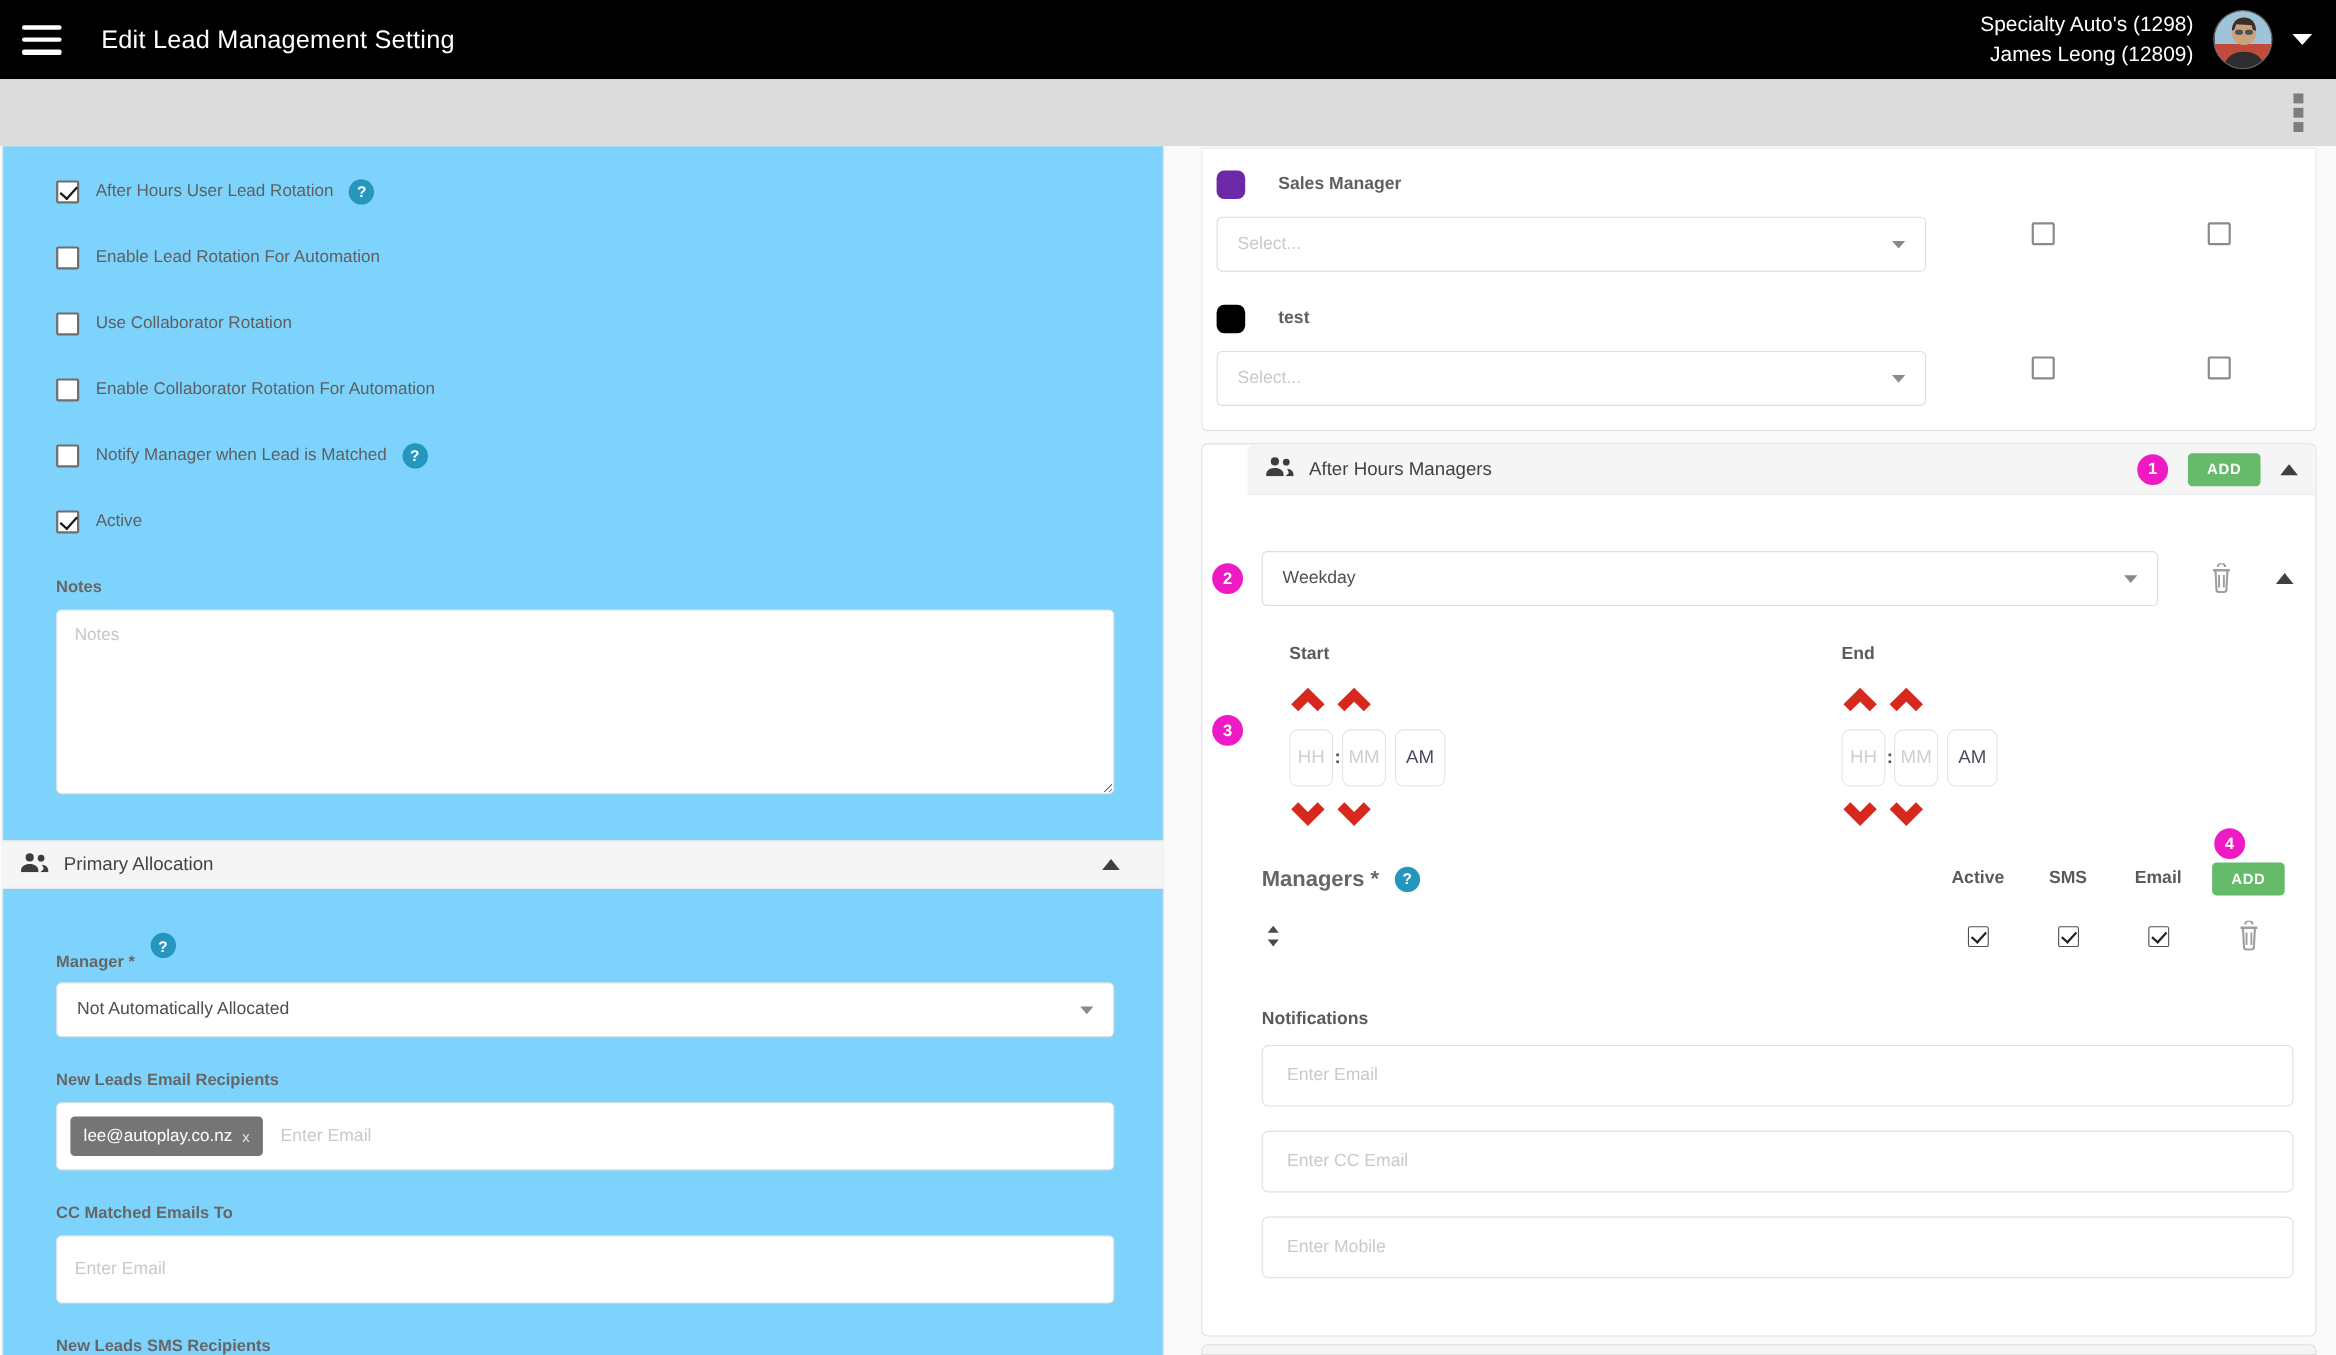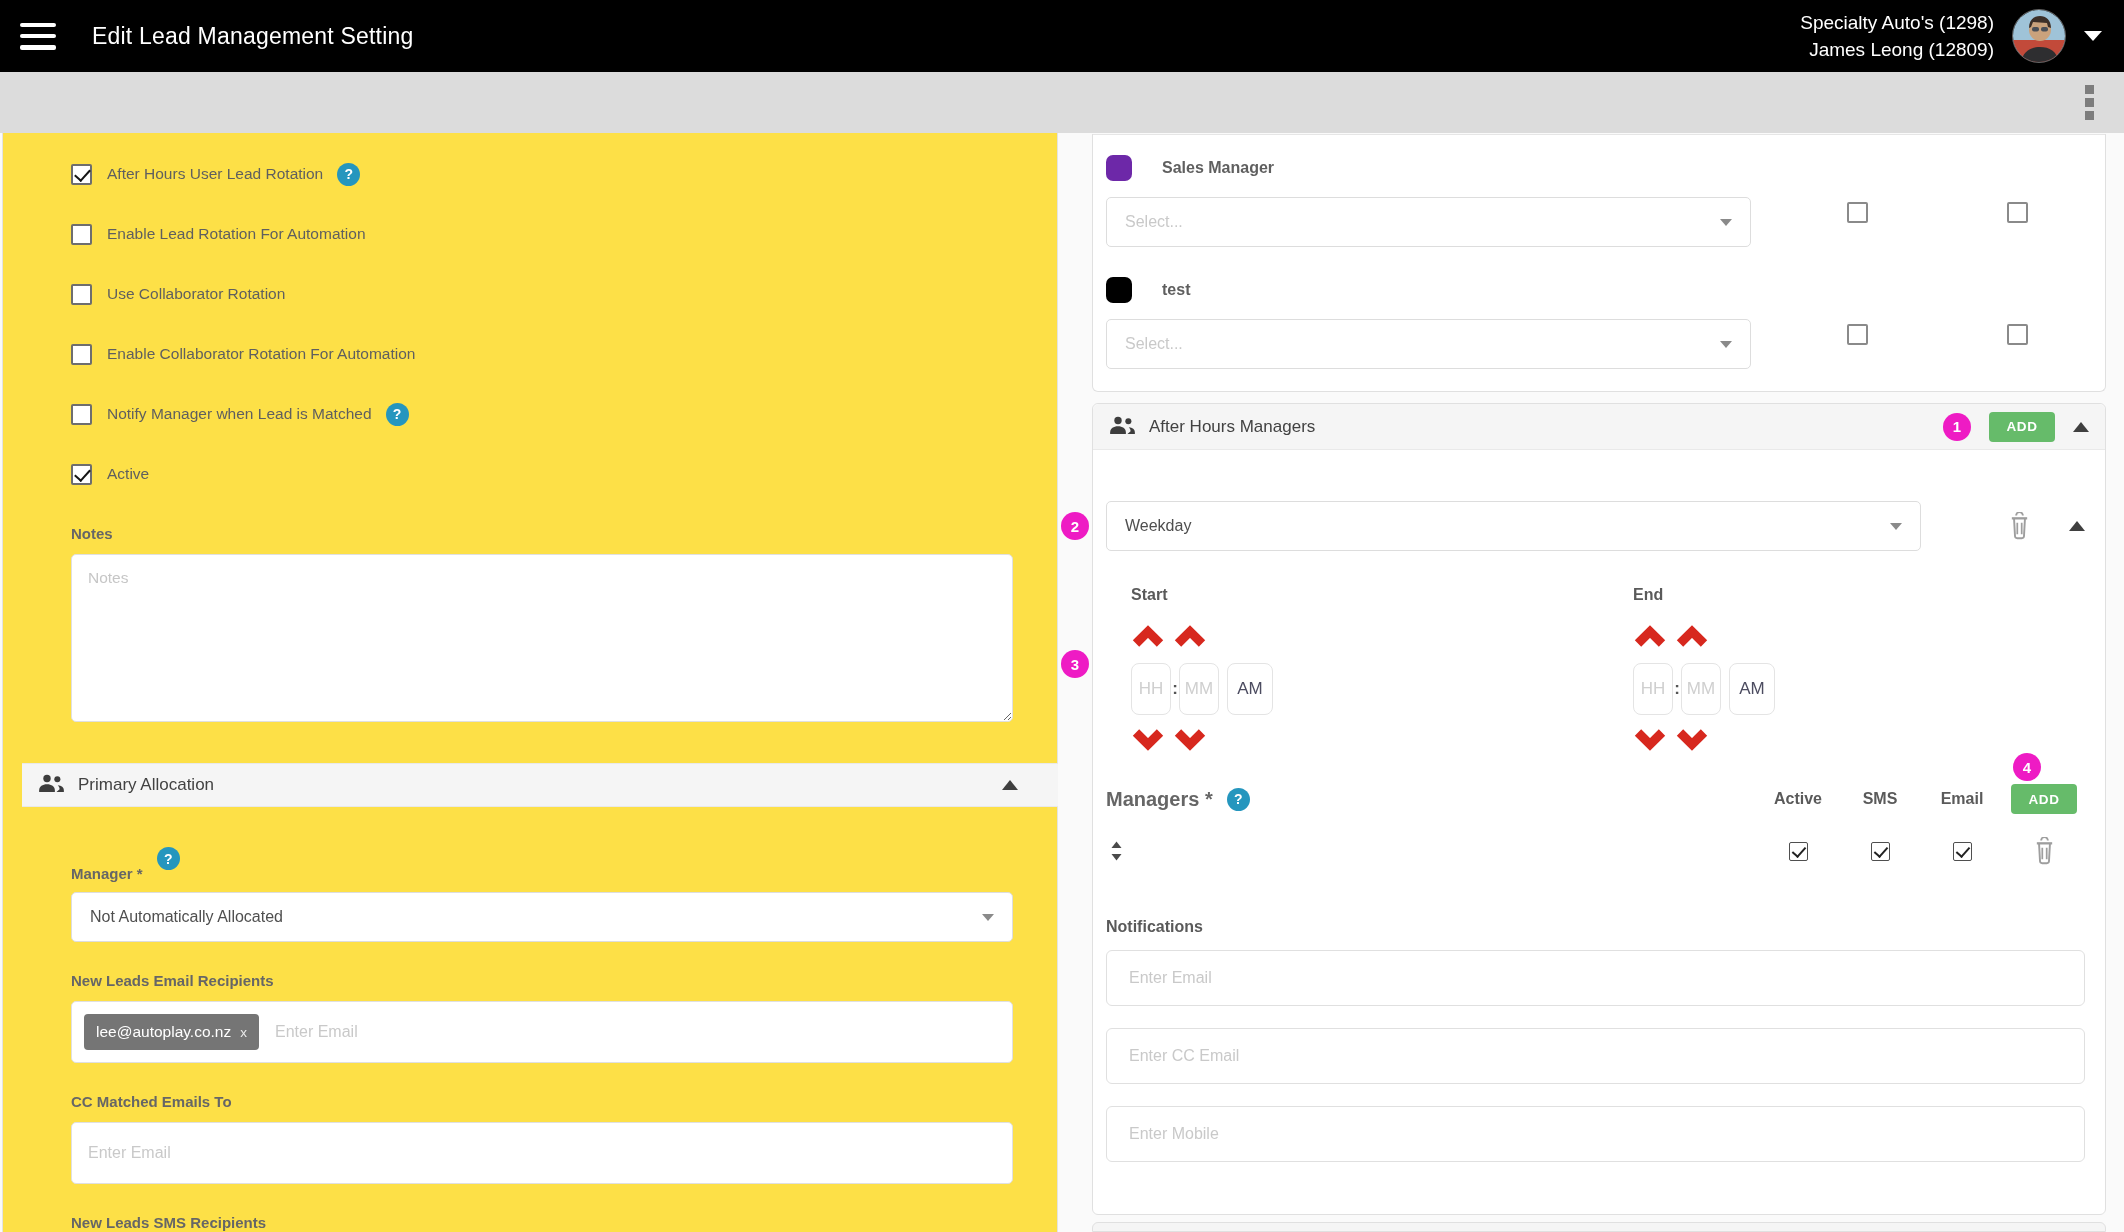--- a/index.html
+++ b/index.html
@@ -17,22 +17,22 @@
   .hdr-caret { width:0; height:0; border-left:9px solid transparent; border-right:9px solid transparent; border-top:10px solid #fff; margin-left:18px; cursor:pointer; }
 
   
   .toolbar { height:61px; background:#dcdcdc; display:flex; align-items:center; justify-content:flex-end; padding-right:30px; }
   .kebab { display:flex; flex-direction:column; gap:4px; cursor:pointer; }
   .kebab span { width:9px; height:9px; background:#7d7d7d; }
 
   
   .content { position:relative; height:1099px; background:#fafafa; }
 
-  .left-panel { position:absolute; left:2px; top:0; width:1056px; height:1099px; background:#fde047;
-                border-left:1px solid #e3e3e3; border-right:1px solid #e3e3e3; padding:0 44px 0 68px; }
+  .left-panel { position:absolute; left:2px; top:0; width:1056px; height:1099px; background:#7dd3fc;
+                border-left:1px solid #e3e3e3; border-right:1px solid #e3e3e3; padding:0 44px 0 48px; }
 
   .opt-list { padding-top:30px; }
   .opt-row { display:flex; align-items:center; height:22px; margin-bottom:38px; }
   .cb { position:relative; width:21px; height:21px; border:2px solid #6e6e6e; border-radius:2px; background:#fff; flex:0 0 auto; cursor:pointer; }
   .cb.checked::after { content:""; position:absolute; left:5px; top:0px; width:7px; height:13px;
                        border-right:2.6px solid #141414; border-bottom:2.6px solid #141414; transform:rotate(42deg); }
   .cb.small { width:19px; height:19px; border-width:1.6px; border-color:#4f4f4f; }
   .cb.small.checked::after { left:5px; top:1px; width:6px; height:11px; border-width:2.2px; border-color:#222; }
   .cb.mid { width:21px; height:21px; border-width:2px; border-color:#8a8a8a; }
   .opt-label { margin-left:15px; font-size:15.5px; color:#5f5f5f; }
@@ -78,21 +78,21 @@
   .partial-card { top:1px; height:258px; border-top:none; border-radius:0 0 6px 6px; padding:21px 16px 0 13px; }
   .partial-card::before { content:""; position:absolute; left:0; right:0; top:0; height:1px; background:#e6e6e6; }
   .role-row { display:flex; align-items:center; height:26px; }
   .swatch { width:26px; height:26px; border-radius:7px; flex:0 0 auto; }
   .role-name { margin-left:30px; font-size:16px; font-weight:bold; color:#5f5f5f; }
   .role-select-row { position:relative; margin:16px 0 30px 0; }
   .role-select-row .select { width:645px; }
   .role-cb1 { position:absolute; left:741px; top:5px; }
   .role-cb2 { position:absolute; left:901px; top:5px; }
 
-  .ahm-card { top:270px; height:812px; border-radius:6px; }
+  .ahm-card { top:270px; height:812px; border-radius:6px;padding-left:41px; }
   .ahm-header { border-top:none; border-radius:6px 6px 0 0; height:46px; padding:0 16px; }
   .hdr-right { margin-left:auto; display:flex; align-items:center; gap:18px; }
   .badge { width:28px; height:28px; border-radius:50%; background:#ee1bc4; color:#fff; font-size:15px; font-weight:bold;
            display:flex; align-items:center; justify-content:center; }
   .add-btn { background:#66bb6a; color:#fff; border:none; border-radius:4px; width:66px; height:30px;
              font:bold 13.5px "Liberation Sans","DejaVu Sans",sans-serif; letter-spacing:.6px; cursor:pointer; }
   .ahm-body { position:relative; padding:0 20px 0 13px; }
 
   .weekday-row { position:relative; margin-top:51px; display:flex; align-items:center; }
   .weekday-row .select { width:815px; }

